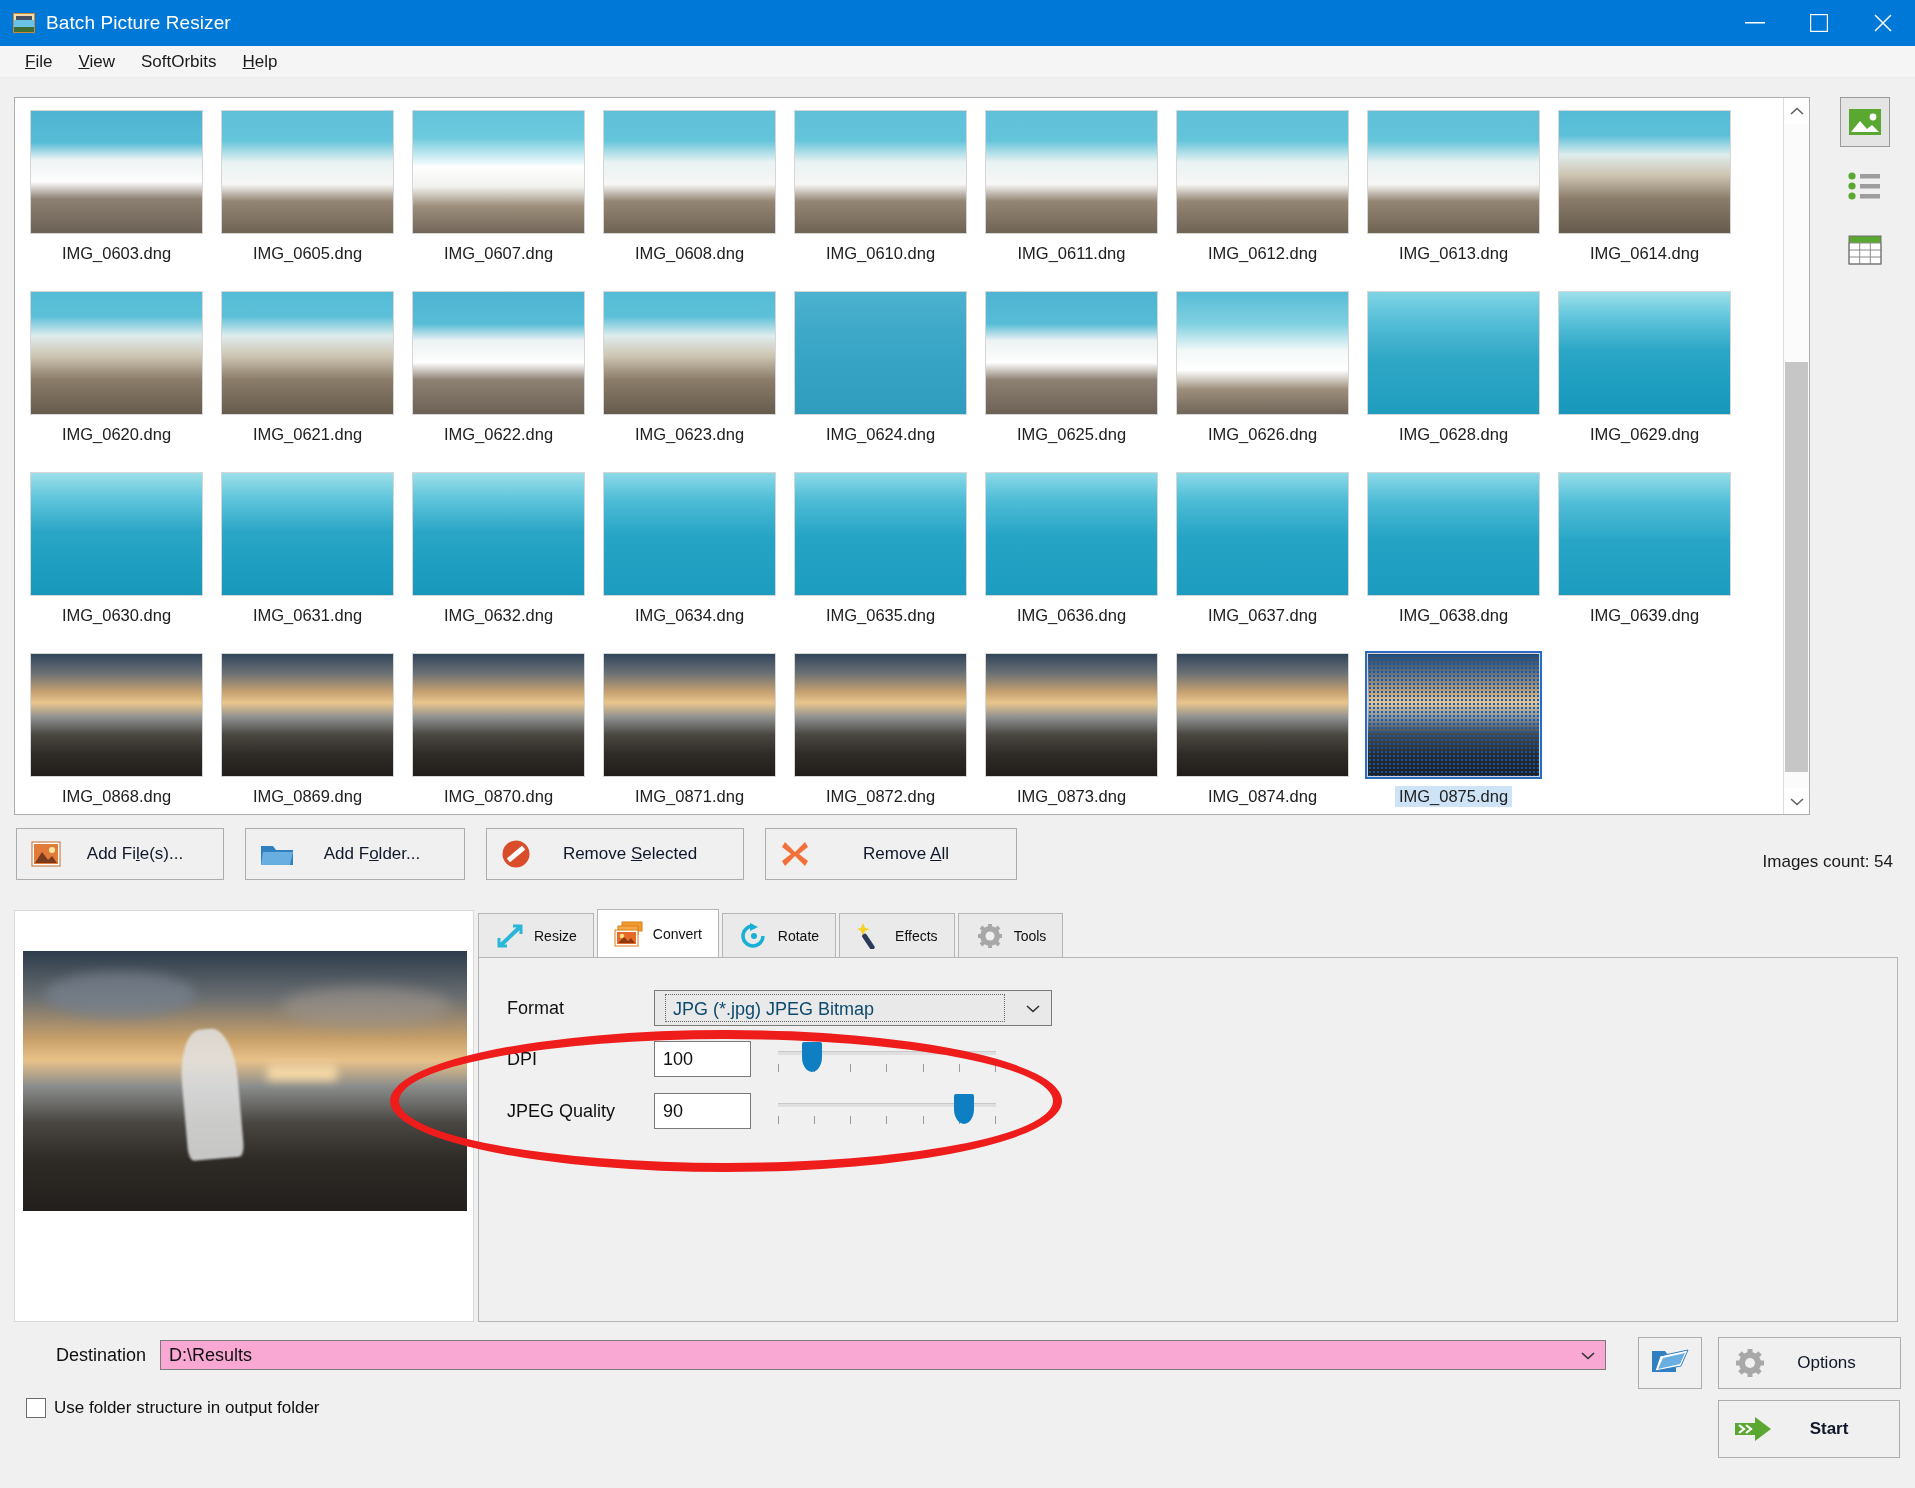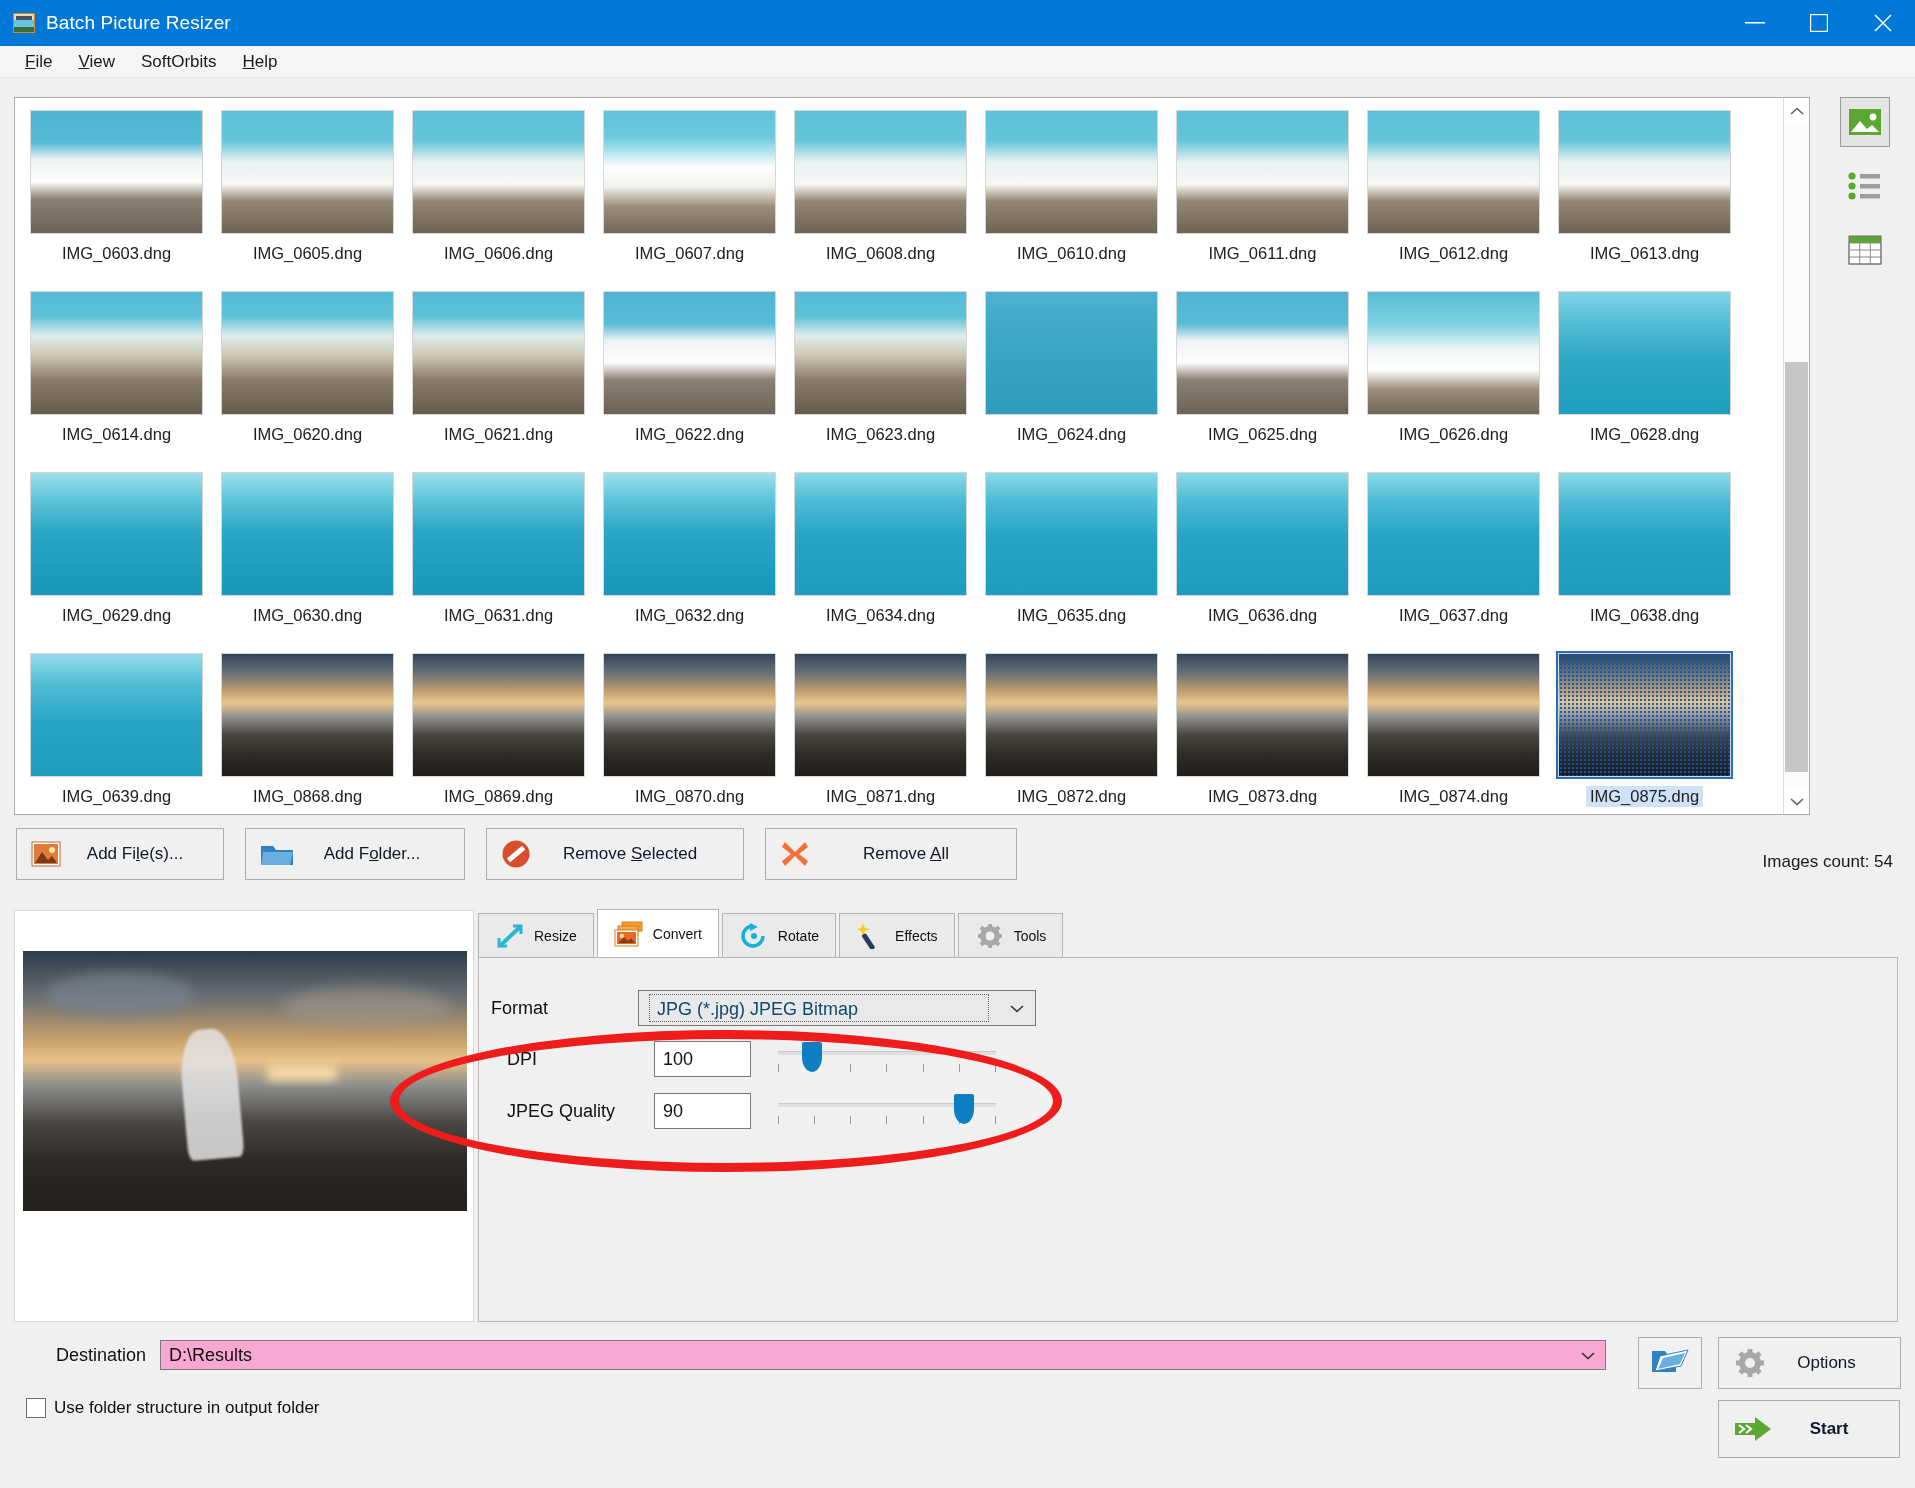--- a/index.html
+++ b/index.html
@@ -183,24 +183,20 @@
     <div class="thumb-grid" id="thumb-grid">
         <div class="thumb-cell">
           <div class="thumb-img" style="background-image: linear-gradient(rgb(79, 180, 210) 0%, rgb(87, 188, 214) 26%, rgb(238, 243, 244) 40%, rgb(253, 253, 253) 58%, rgb(141, 129, 115) 72%, rgb(108, 97, 85) 100%);"></div>
           <div class="thumb-label">IMG_0603.dng</div>
         </div>
         <div class="thumb-cell">
           <div class="thumb-img" style="background-image: linear-gradient(rgb(95, 192, 216) 0%, rgb(99, 196, 218) 24%, rgb(233, 242, 243) 42%, rgb(247, 247, 245) 60%, rgb(148, 134, 116) 74%, rgb(111, 99, 84) 100%);"></div>
           <div class="thumb-label">IMG_0605.dng</div>
         </div>
         <div class="thumb-cell">
-          <div class="thumb-img" style="background-image: linear-gradient(rgb(95, 192, 216) 0%, rgb(99, 196, 218) 24%, rgb(233, 242, 243) 42%, rgb(247, 247, 245) 60%, rgb(148, 134, 116) 74%, rgb(111, 99, 84) 100%);"></div>
-          <div class="thumb-label">IMG_0606.dng</div>
-        </div>
-        <div class="thumb-cell">
           <div class="thumb-img" style="background-image: linear-gradient(rgb(99, 195, 218) 0%, rgb(110, 203, 222) 22%, rgb(255, 255, 255) 46%, rgb(241, 241, 238) 62%, rgb(157, 143, 123) 78%, rgb(115, 103, 90) 100%);"></div>
           <div class="thumb-label">IMG_0607.dng</div>
         </div>
         <div class="thumb-cell">
           <div class="thumb-img" style="background-image: linear-gradient(rgb(95, 192, 216) 0%, rgb(99, 196, 218) 24%, rgb(233, 242, 243) 42%, rgb(247, 247, 245) 60%, rgb(148, 134, 116) 74%, rgb(111, 99, 84) 100%);"></div>
           <div class="thumb-label">IMG_0608.dng</div>
         </div>
         <div class="thumb-cell">
           <div class="thumb-img" style="background-image: linear-gradient(rgb(95, 192, 216) 0%, rgb(99, 196, 218) 24%, rgb(233, 242, 243) 42%, rgb(247, 247, 245) 60%, rgb(148, 134, 116) 74%, rgb(111, 99, 84) 100%);"></div>
           <div class="thumb-label">IMG_0610.dng</div>
@@ -482,21 +478,21 @@
               <path d="M14,1 V5 M14,21 V25 M2,13 H6 M22,13 H26 M5,4 L8,7 M20,19 L23,22 M23,4 L20,7 M8,19 L5,22"></path>
             </g>
           </svg>
       </span>
       <span>Tools</span>
     </div>
   </div>
 
   <div class="settings-body">
 
-    <div class="row" style="left:12px; top:32px;">
+    <div class="row" style="left:28px; top:32px;">
       <span class="row-label" style="width:120px;">Format</span>
       <span style="display:inline-block;width:27px;"></span>
       <span class="combo">
         <span class="val">JPG (*.jpg) JPEG Bitmap</span>
         <span class="arw">
           <svg width="14" height="9">
               <path d="M1,2 L7,7.5 L13,2" fill="none" stroke="#303030" stroke-width="1.6"></path>
             </svg>
         </span>
       </span>

